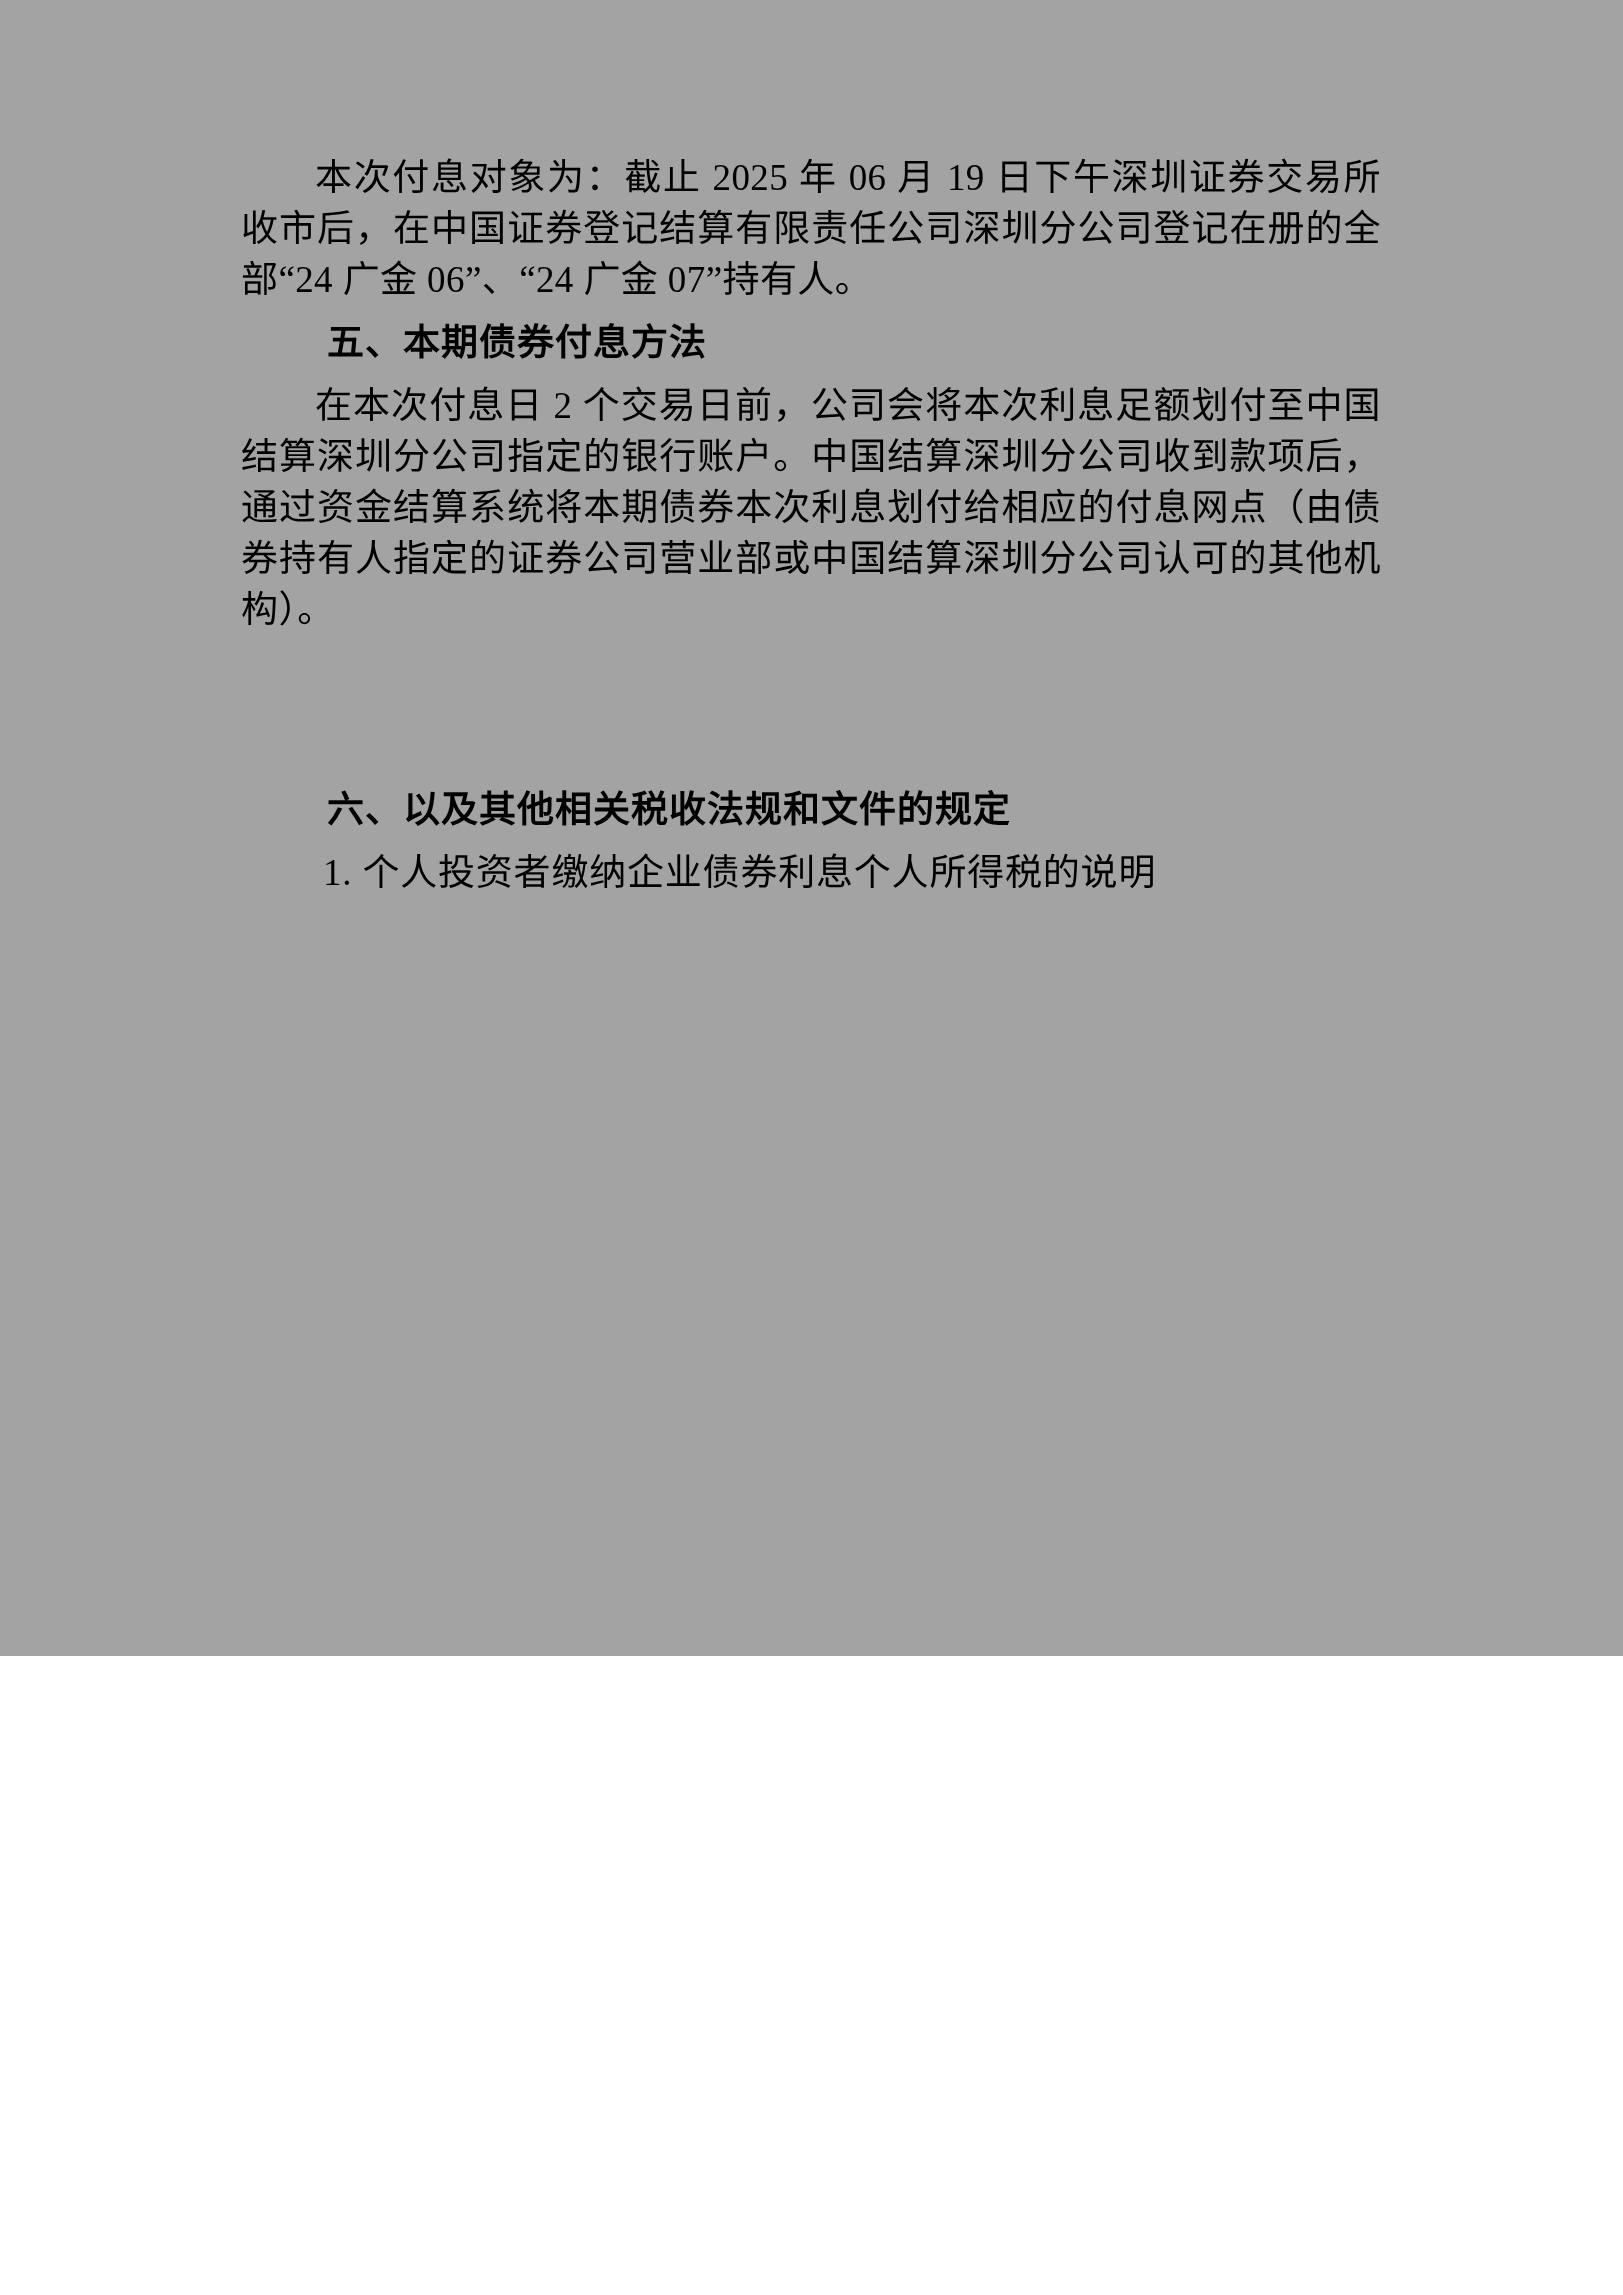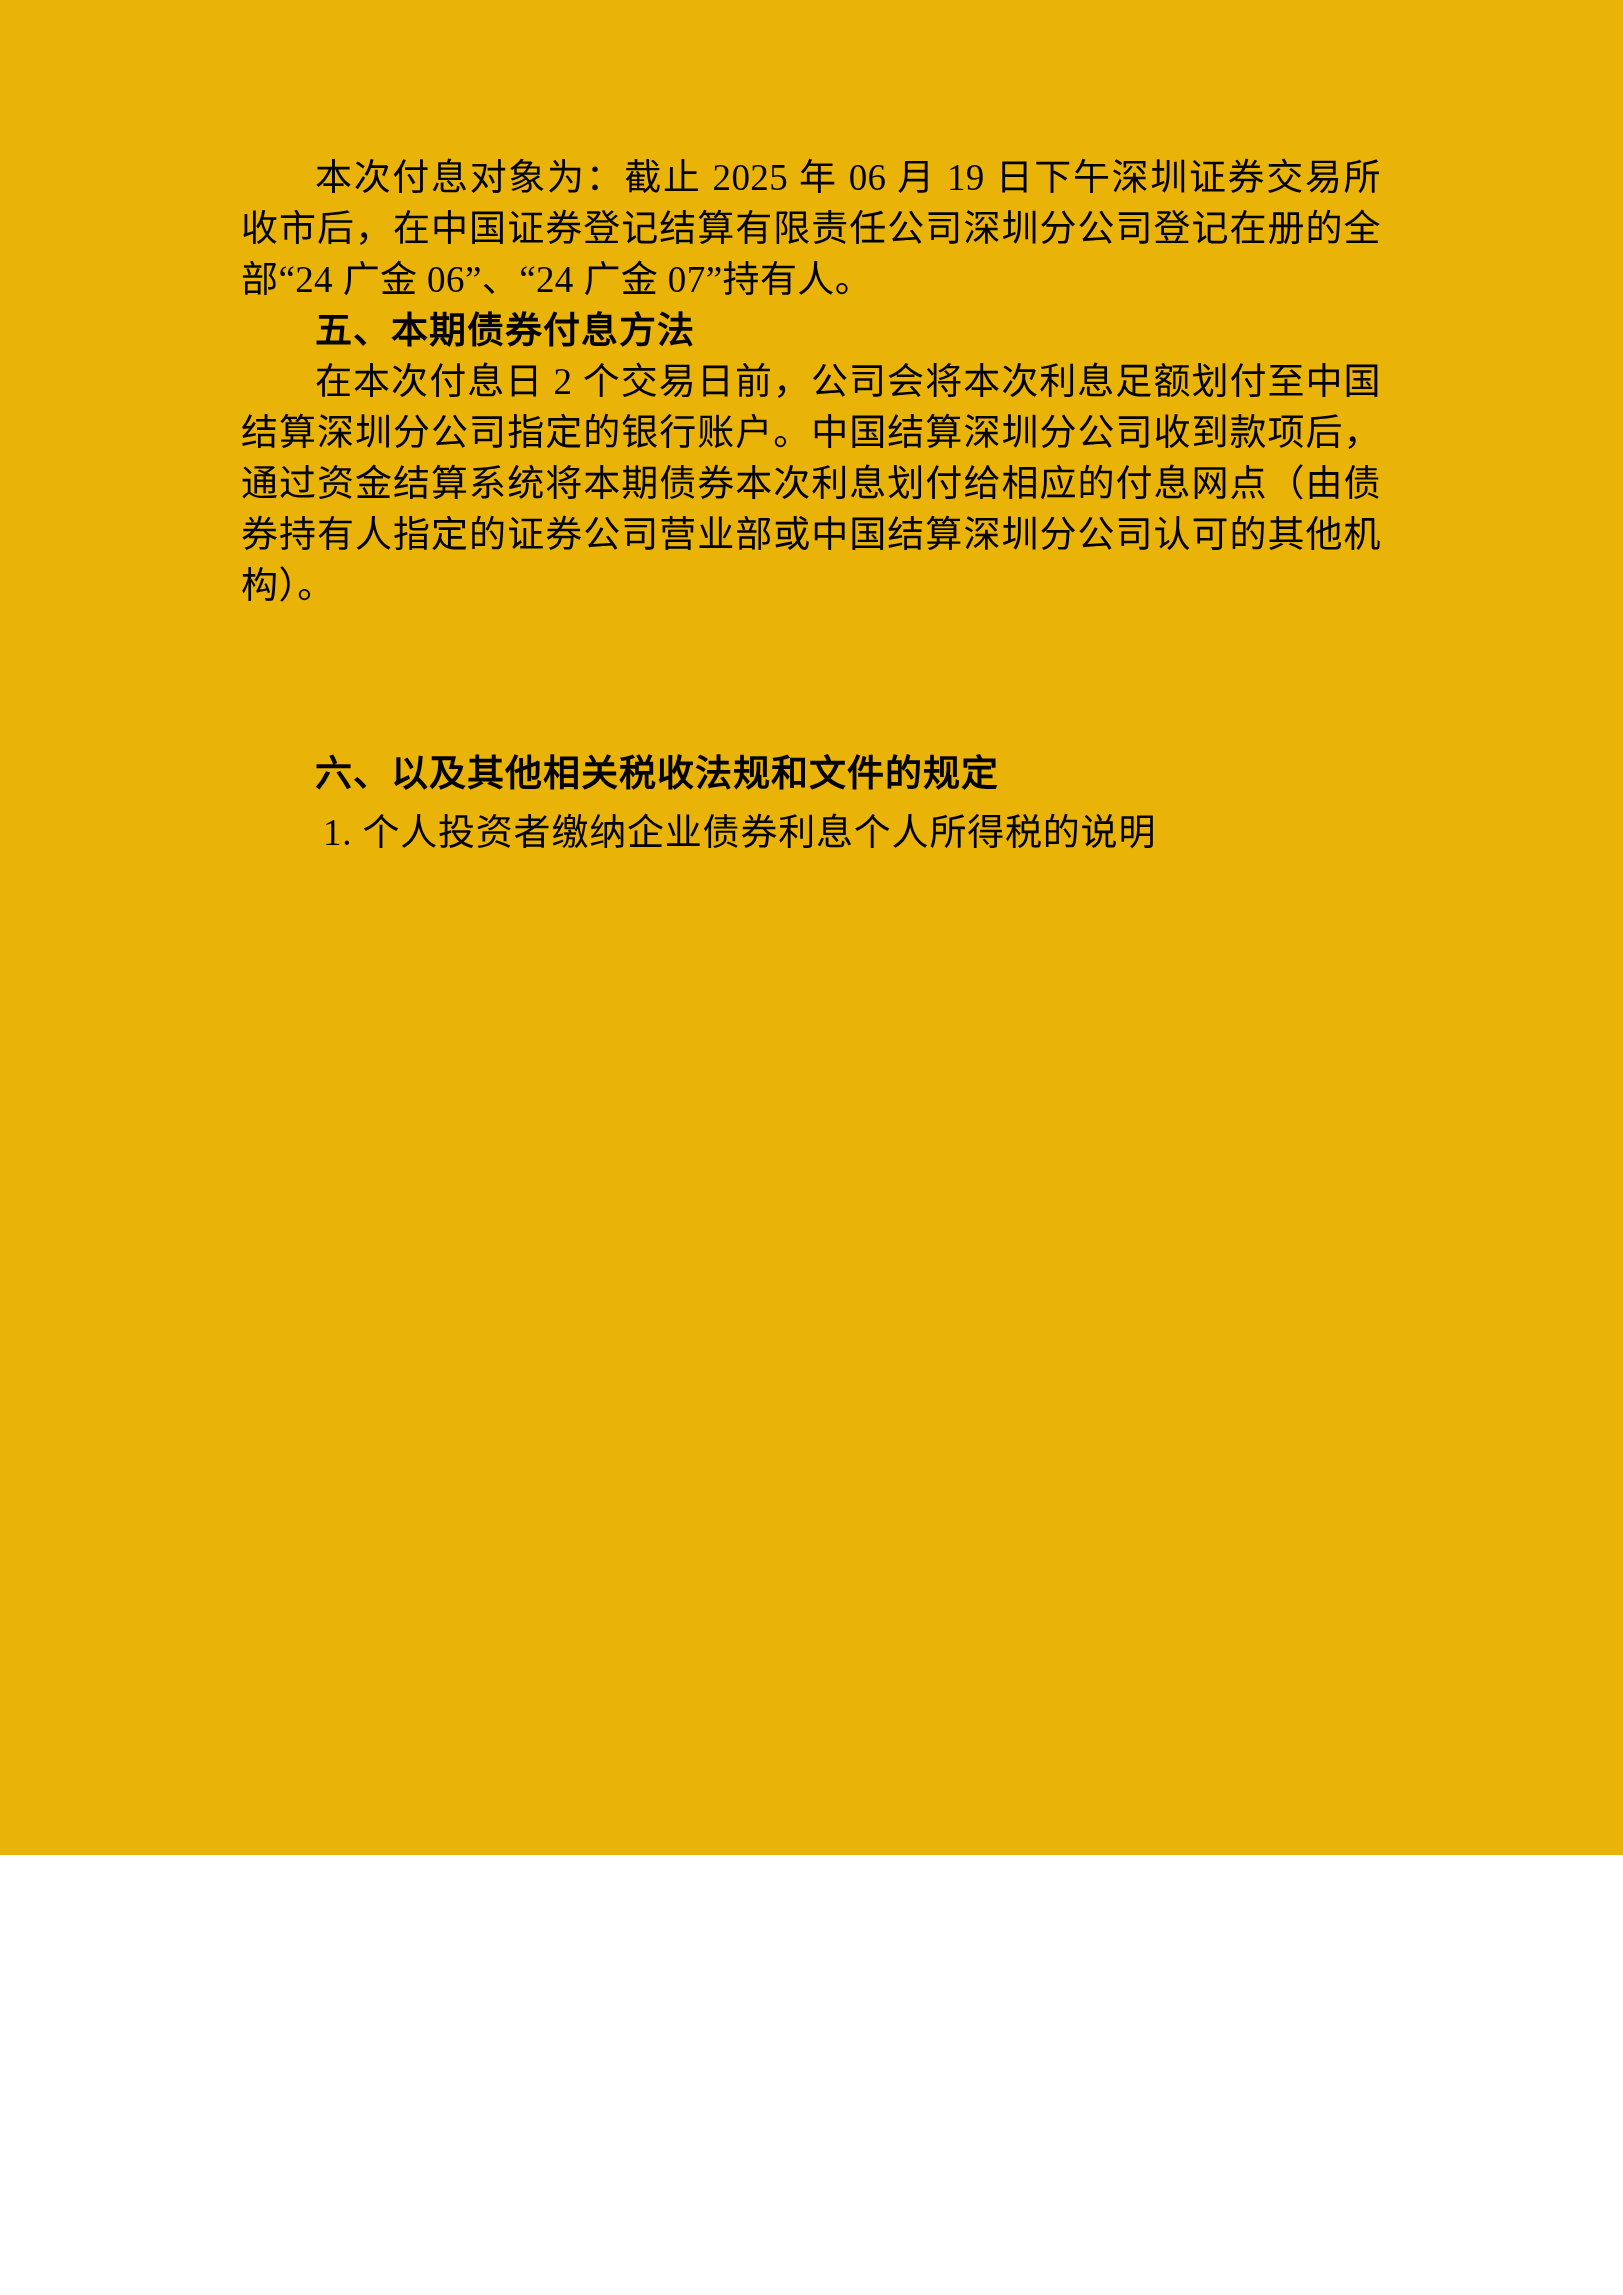--- a/index.html
+++ b/index.html
@@ -5,22 +5,22 @@
 <style>
   html, body {
     margin: 0;
     padding: 0;
     background: #ffffff;
   }
 
   .page {
     position: relative;
     width: 1623px;
-    height: 1855px;
-    background: #eab308;
+    height: 1656px;
+    background: #a3a3a3;
     margin: 0 auto;
     overflow: hidden;
     box-sizing: border-box;
   }
 
   
   .content {
     position: absolute;
     left: 241px;
     top: 152px;
@@ -44,21 +44,21 @@
   .para + .para {
     margin-top: 16px;
   }
 
   
   .heading {
     font-family: "Liberation Serif", "DejaVu Serif", serif;
     font-size: 37px;
     line-height: 51px;
     color: #000000;
-    margin: 0;
+    margin: 12px;
     text-indent: 2em;
     font-weight: 700;
     letter-spacing: 1px;
   }
 
   
   .subheading {
     font-family: "Liberation Serif", "DejaVu Serif", serif;
     font-size: 37px;
     line-height: 51px;

